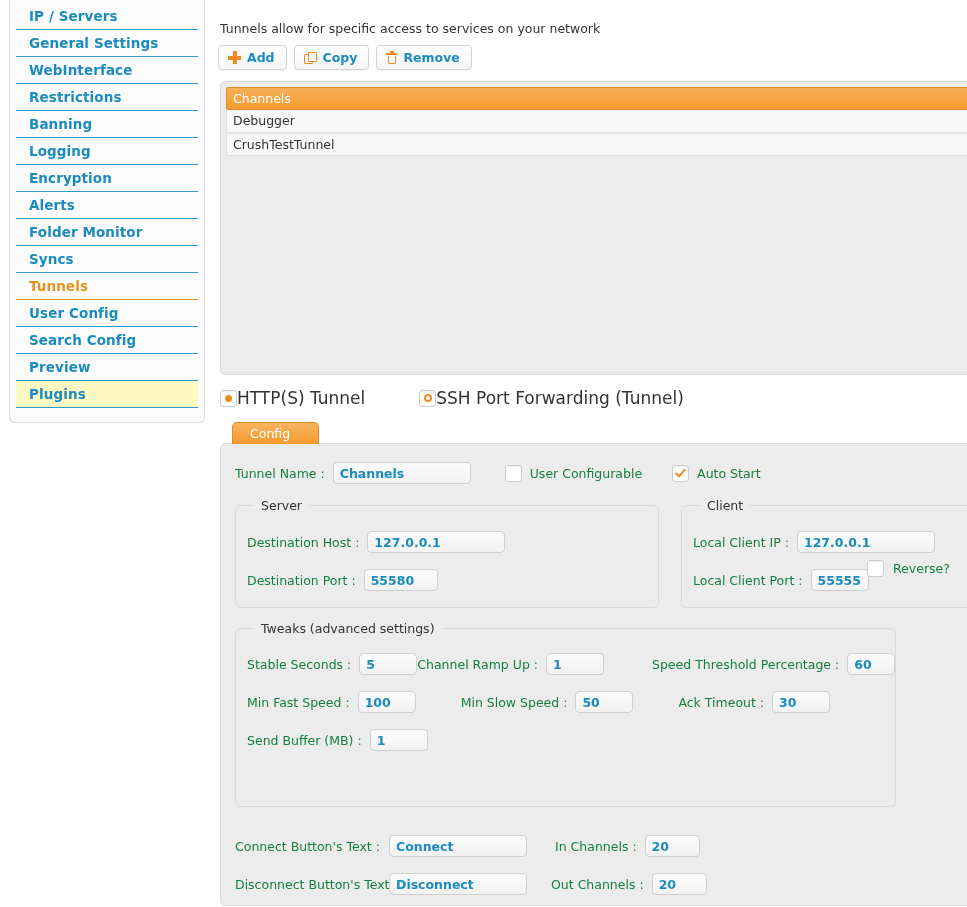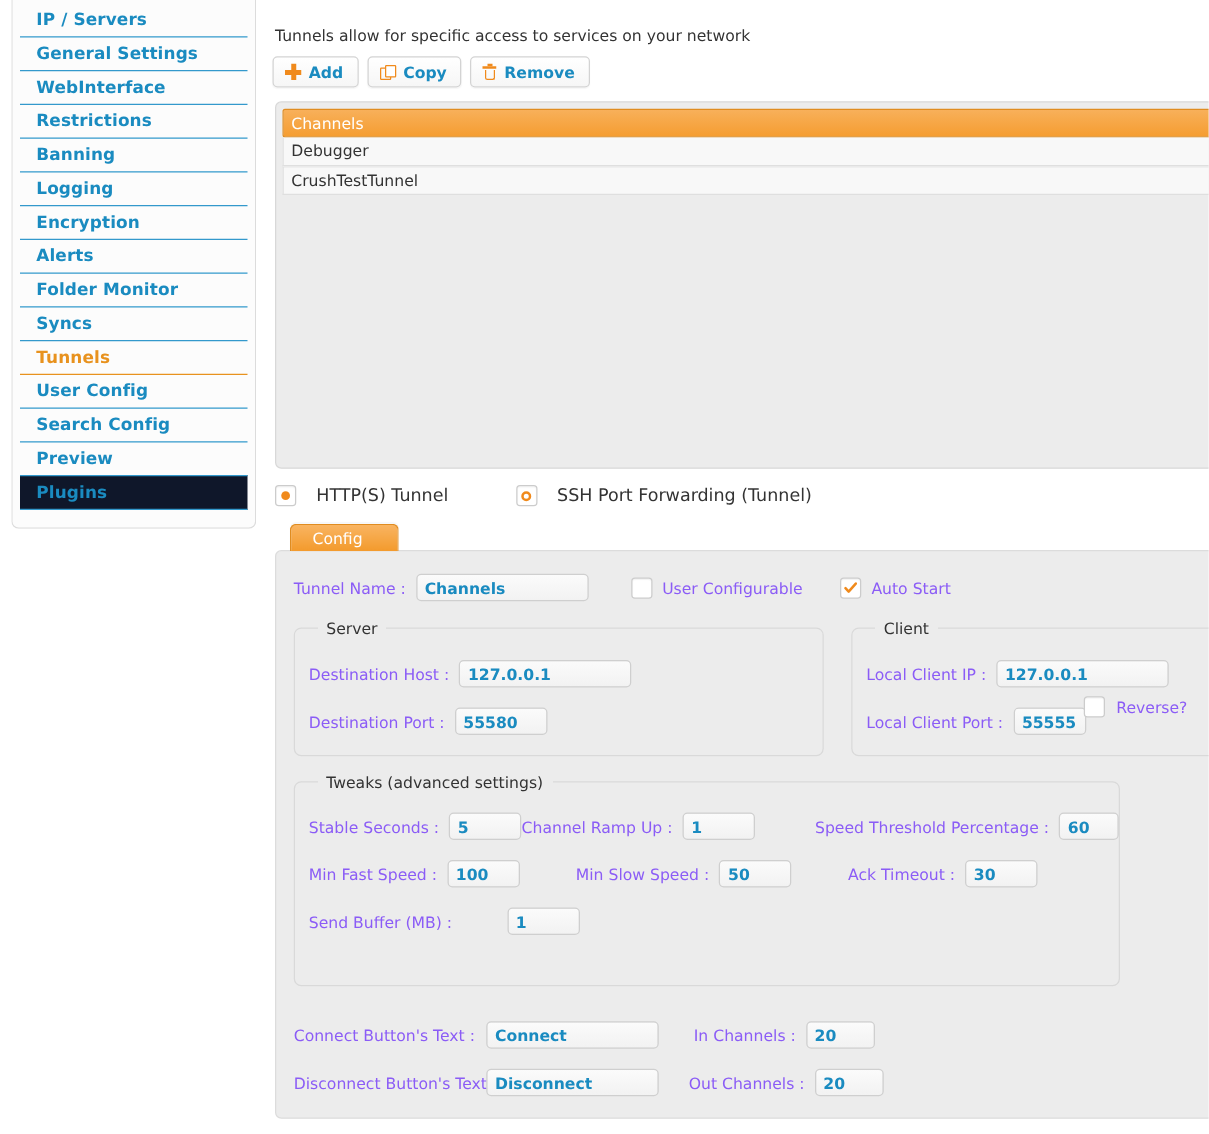--- a/index.html
+++ b/index.html
@@ -51,21 +51,21 @@
     padding-top: 16px;
   }
   .nav-item.active {
     color: #e8921e;
     border-bottom: 1px solid #e8921e;
   }
   .nav-item.active + .nav-item {
     border-top: none;
   }
   .nav-item.hovered {
-    background: #0f172a;
+    background: #fef9c3;
     border-bottom: 1px solid #3399cc;
   }
 
   
   .main {
     position: absolute;
     left: 212px;
     top: 0;
     right: -90px;
     bottom: 0;
@@ -176,23 +176,23 @@
   
   .radiorow {
     display: flex;
     align-items: center;
     padding: 13px 0 0 8px;
     gap: 0;
   }
   .radio-wrap {
     display: inline-flex;
     align-items: center;
-    gap: 16px;
-    cursor: pointer;
-    font-size: 14px;
+    gap: 0;
+    cursor: pointer;
+    font-size: 17px;
     color: #333333;
   }
   .radio-wrap.second { margin-left: 54px; }
   .rbox {
     width: 17px; height: 17px; box-sizing: border-box;
     background: #ffffff;
     border: 1px solid #cccccc;
     border-radius: 3px;
     display: flex; align-items: center; justify-content: center;
     flex: none;
@@ -242,21 +242,21 @@
   }
 
   
   .row {
     display: flex;
     align-items: center;
     padding: 0 0 0 14px;
   }
   .lbl {
     font-size: 12.5px;
-    color: #8b5cf6;
+    color: #15803d;
     white-space: nowrap;
   }
   .fld {
     background: linear-gradient(#fbfbfb, #f2f2f2);
     border: 1px solid #cfcfcf;
     border-radius: 4px;
     font-size: 12.5px;
     font-weight: bold;
     color: #1a8bc0;
     padding: 3px 6px;
@@ -424,42 +424,42 @@
       </div>
 
       <div style="position:relative;">
         <div style="position:absolute; left:646px; top:-48px; display:flex; align-items:center;">
           <span class="cbox"></span>
           <span class="lbl" style="margin-left:9px;">Reverse?</span>
         </div>
       </div>
 
       <div class="tweaks-wrap">
-        <fieldset class="fs" style="width:660px;padding-bottom:40px;">
+        <fieldset class="fs" style="width:660px;padding-bottom:55px;">
           <legend>Tweaks (advanced settings)</legend>
 
           <div class="tweak-line" style="padding-left:11px;">
             <span class="lbl">Stable Seconds :</span>
             <input class="fld" style="width: 58px; margin-left: 8px;" value="5">
             <span class="lbl" style="">Channel Ramp Up :</span>
             <input class="fld" style="width: 58px; margin-left: 8px;" value="1">
             <span class="lbl" style="margin-left:48px;">Speed Threshold Percentage :</span>
             <input class="fld" style="width: 48px; margin-left: 8px;" value="60">
           </div>
 
           <div class="tweak-line" style="padding-left:11px;padding-top:16px;">
             <span class="lbl">Min Fast Speed :</span>
             <input class="fld" style="width: 58px; margin-left: 8px;" value="100">
             <span class="lbl" style="margin-left:45px;">Min Slow Speed :</span>
             <input class="fld" style="width: 58px; margin-left: 8px;" value="50">
             <span class="lbl" style="margin-left:45px;">Ack Timeout :</span>
             <input class="fld" style="width: 58px; margin-left: 8px;" value="30">
           </div>
 
-          <div class="tweak-line" style="padding-left:11px;padding-top:16px;gap:36px;">
+          <div class="tweak-line" style="padding-left:11px;padding-top:16px;">
             <span class="lbl">Send Buffer (MB) :</span>
             <input class="fld" style="width: 58px; margin-left: 8px;" value="1">
           </div>
         </fieldset>
       </div>
 
       <div class="bottom-wrap">
         <div class="bottom-line" style="padding-left:8px;">
           <span class="lbl" style="width:154px;">Connect Button's Text :</span>
           <input class="fld" style="width: 138px;" value="Connect">

